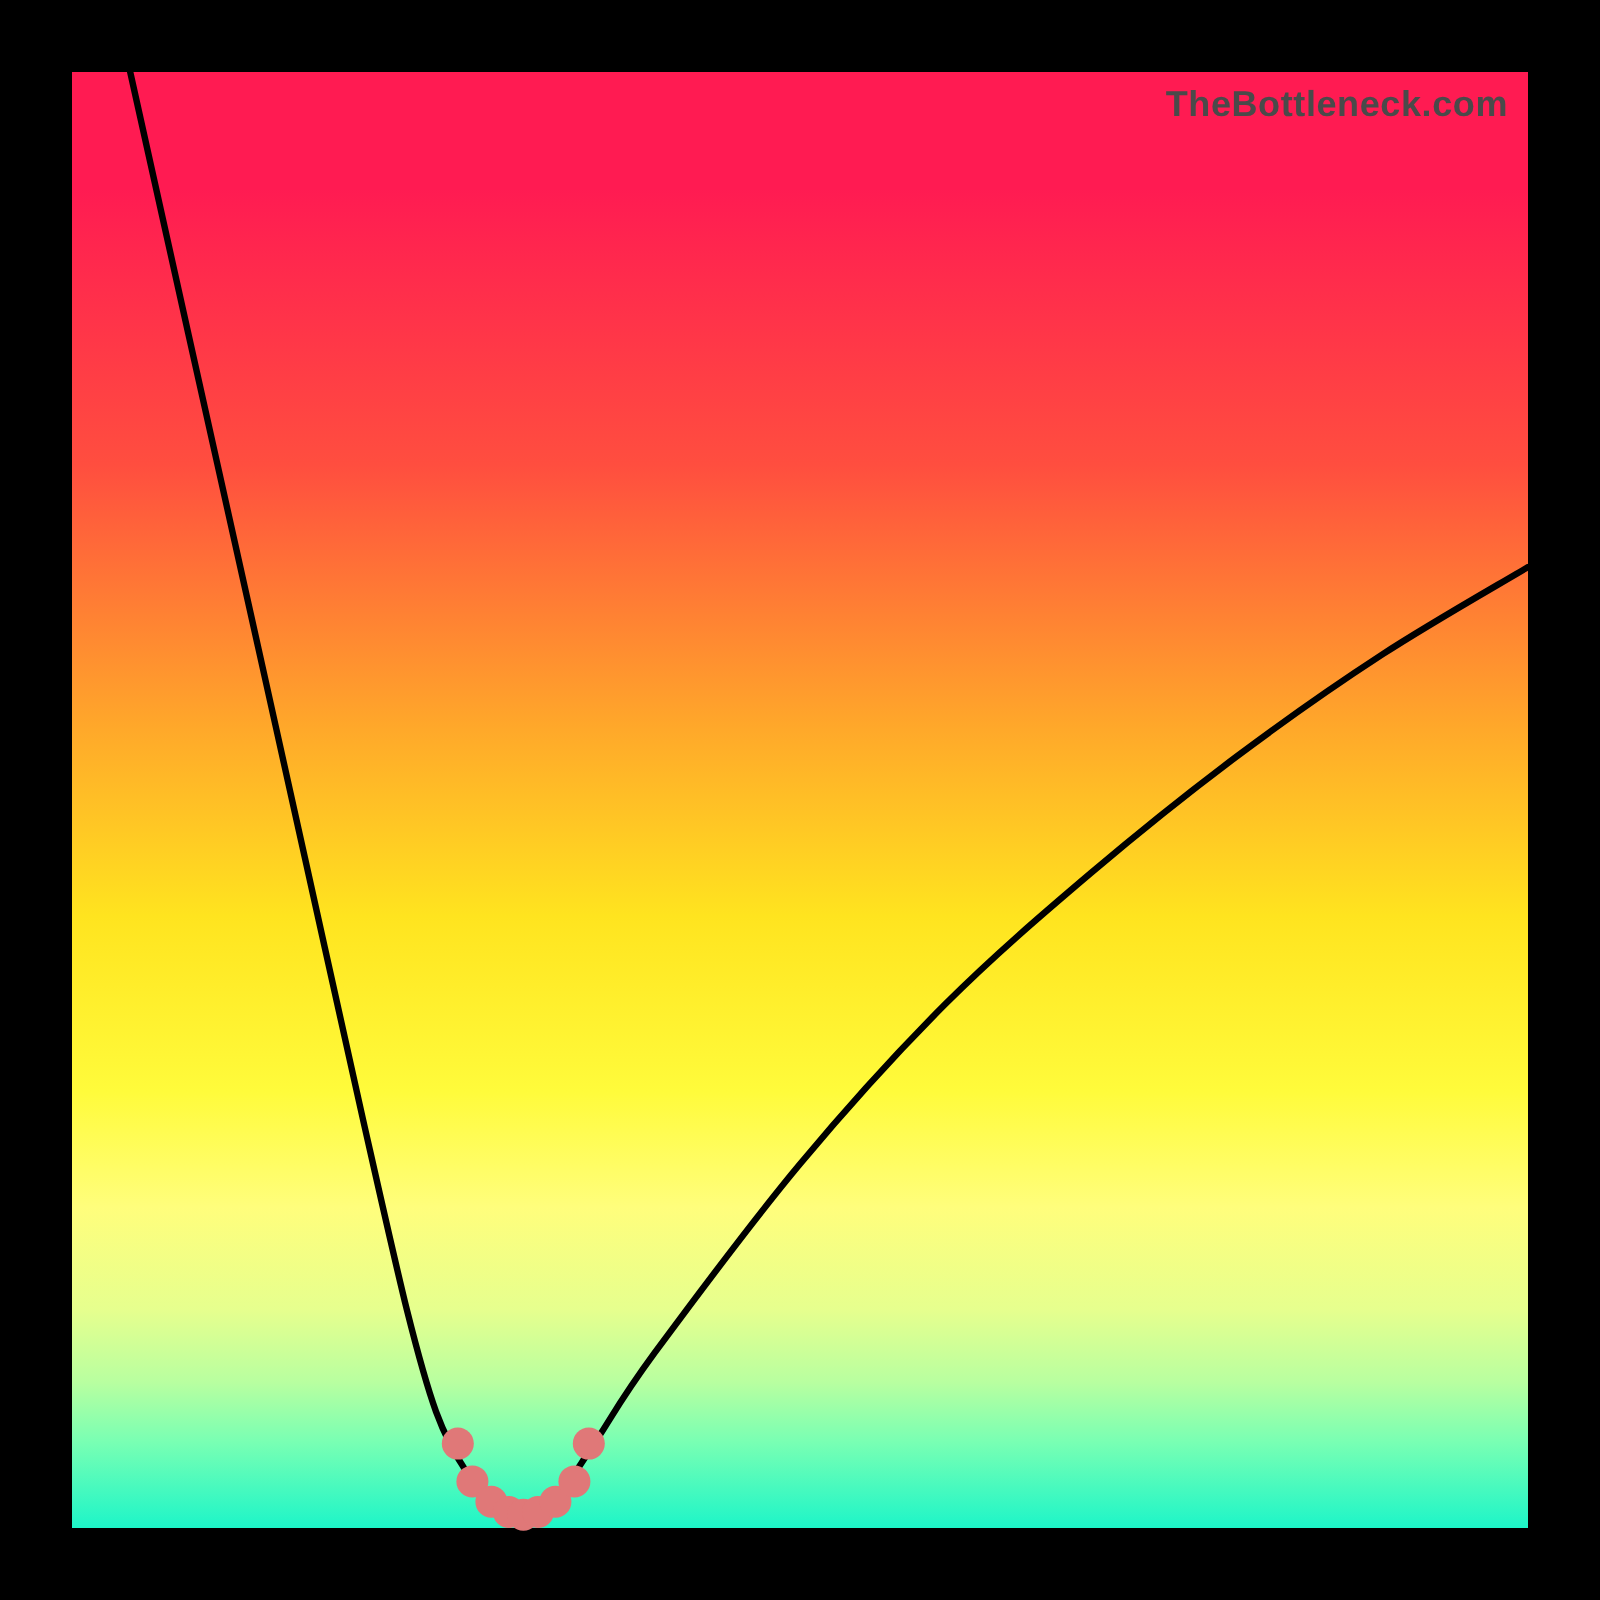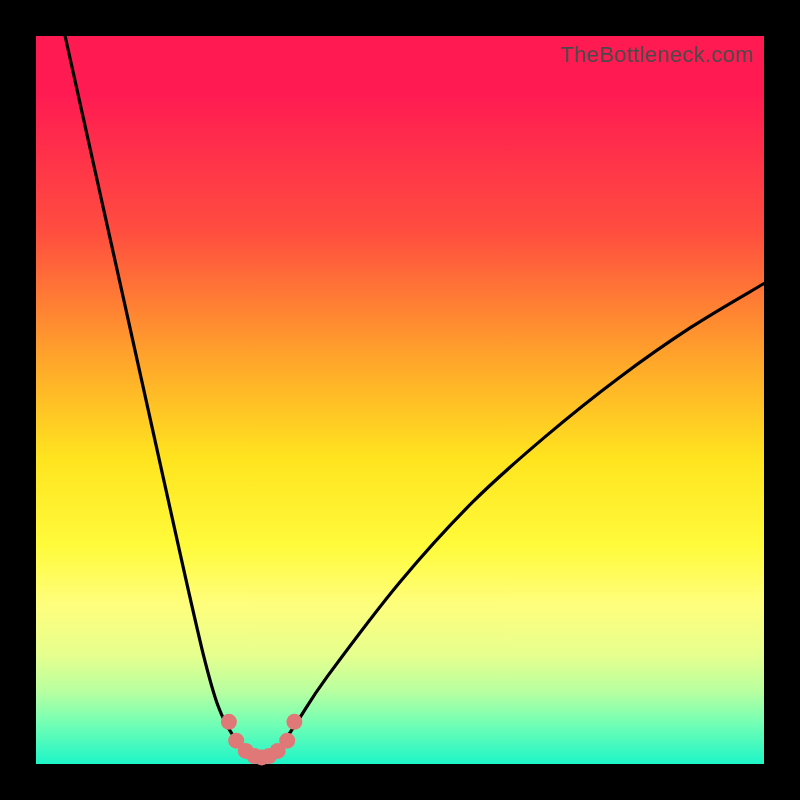--- a/index.html
+++ b/index.html
@@ -36,22 +36,22 @@
       #b8ffa0 90%,
       #7affb3 94%,
       #1df5c8 100%
     );
   }
   .watermark {
     position: absolute;
     top: 6px;
     right: 10px;
     color: #4a4a4a;
-    font-size: 22px;
-    font-weight: 400;
+    font-size: 18px;
+    font-weight: 700;
     letter-spacing: 0.3px;
   }
   svg.curve {
     position: absolute;
     left: 0;
     top: 0;
     width: 728px;
     height: 728px;
     overflow: visible;
   }

